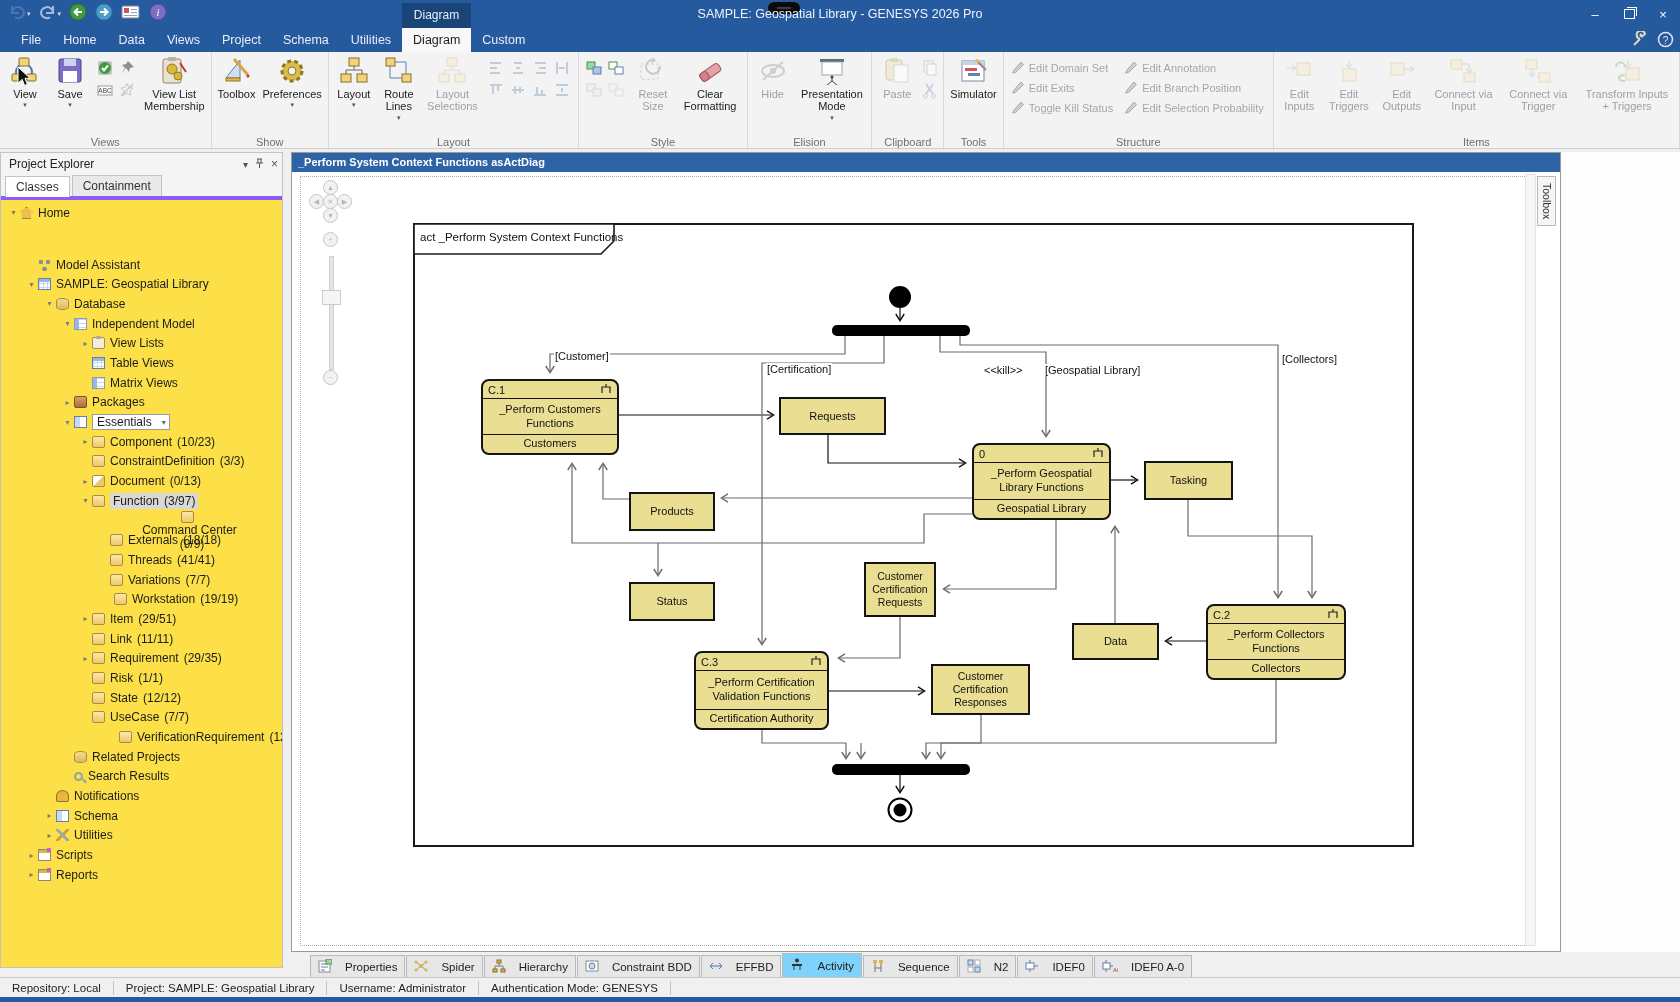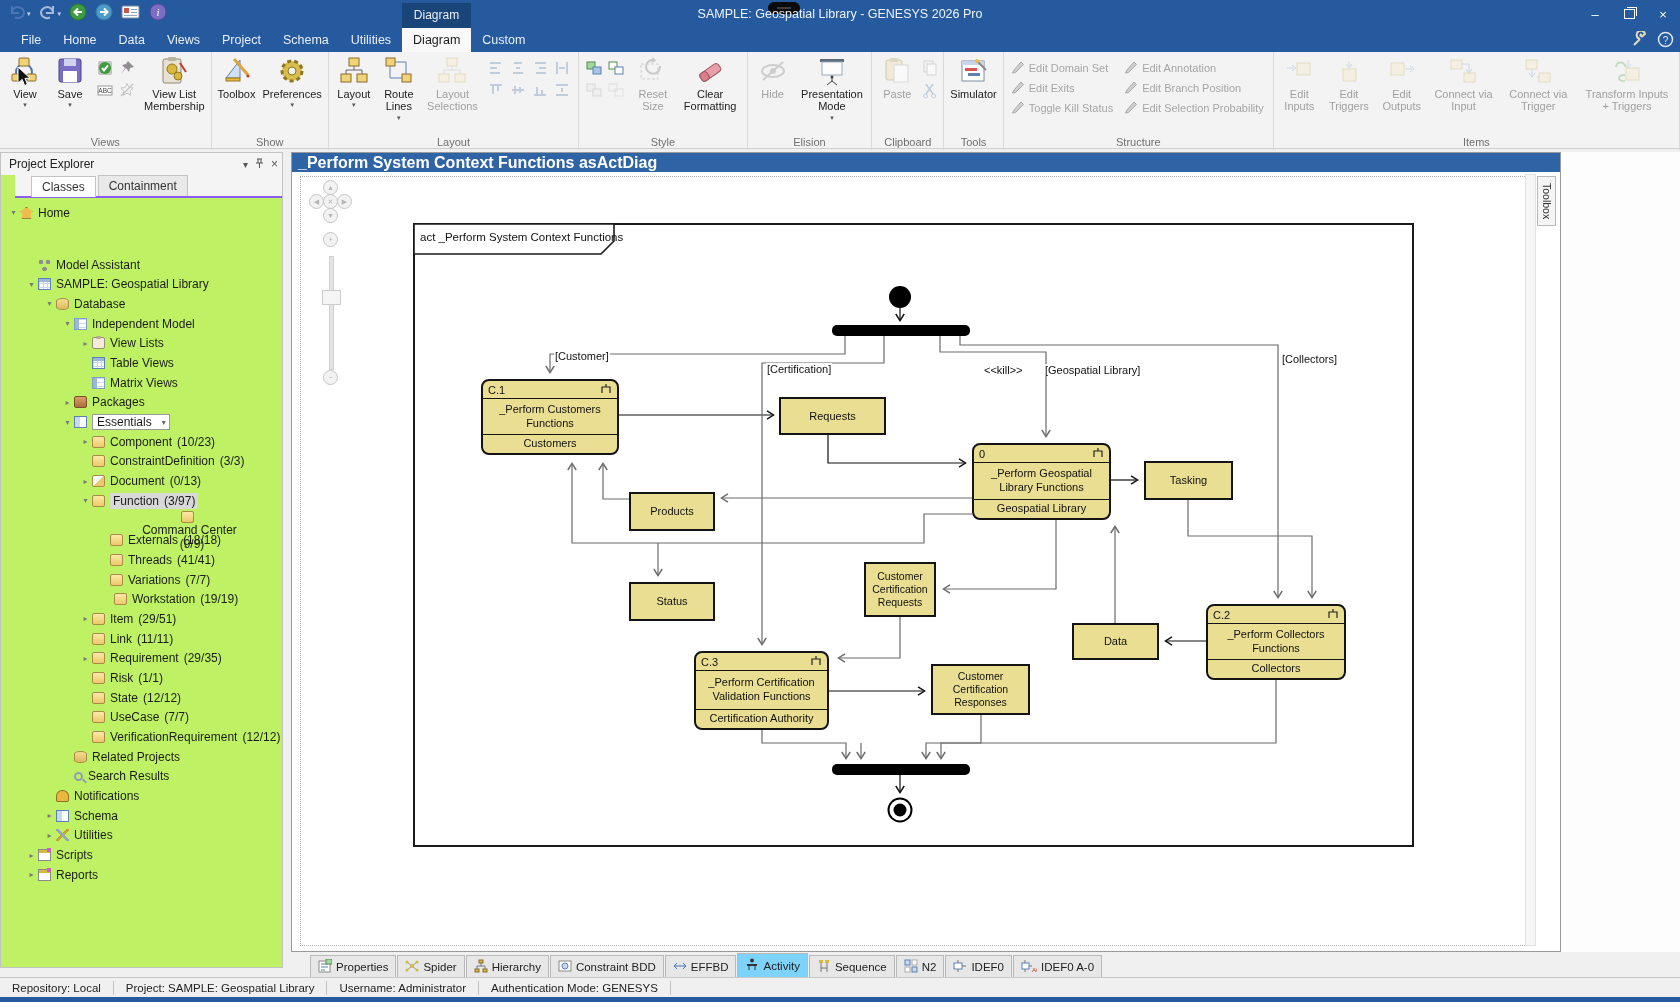--- a/index.html
+++ b/index.html
@@ -42,24 +42,24 @@
   .rb-big.dis .bicon{opacity:.55;}
   .sgrid{display:grid;grid-auto-rows:21px;gap:1px;margin:4px 2px 0 2px;}
   .scell{width:20px;height:20px;display:flex;align-items:center;justify-content:center;}
   .scell.dis{opacity:.5;}
   .scol{display:flex;flex-direction:column;gap:3px;margin-top:4px;}
   .tcol{display:flex;flex-direction:column;gap:4px;margin:6px 6px 0 4px;}
   .trowbtn{display:flex;align-items:center;gap:4px;font-size:11px;color:#a6a6a6;white-space:nowrap;}
   #cursor-overlay{position:absolute;left:16px;top:66px;z-index:60;pointer-events:none;}
 
   
-  #explorer{position:absolute;left:0;top:152px;width:283px;height:816px;background:#bef264;border:1px solid #c3c3c3;box-sizing:border-box;}
+  #explorer{position:absolute;left:0;top:152px;width:283px;height:816px;background:#fde047;border:1px solid #c3c3c3;box-sizing:border-box;}
   .exp-head{height:22px;background:#f4f4f4;display:flex;align-items:center;padding:0 4px 0 8px;font-size:12px;color:#222;}
   .exp-btns{margin-left:auto;display:flex;gap:7px;color:#555;font-size:10px;align-items:center;}
-  .exp-tabs{display:flex;padding-left:16px;border-bottom:2px solid #8b5cf6;background:#f4f4f4;height:21px;margin-left:14px;}
+  .exp-tabs{display:flex;padding-left:4px;border-bottom:4px solid #8b5cf6;background:#f4f4f4;height:21px;}
   .etab{padding:0 10px;font-size:12px;line-height:20px;border:1px solid #c3c3c3;border-bottom:none;margin-right:2px;background:#e9e9e9;color:#333;}
   .etab.active{background:#fff;position:relative;top:1px;}
   #tree{position:absolute;left:0;top:46px;right:0;bottom:0;overflow:hidden;padding-top:4px;}
   .trow{height:19.7px;display:flex;align-items:center;font-size:12px;color:#1c1c1c;white-space:nowrap;cursor:default;}
   .tw{width:13px;font-size:8px;color:#7a7a7a;text-align:center;flex:none;}
   .tcount{margin-left:5px;}
   .tsel{background:#d8d8d8;padding:1px 3px;display:flex;}
   .combo{border:1px solid #9a9a9a;background:#fff;padding:0 3px 0 4px;display:flex;align-items:center;gap:10px;}
   .combo .cv{font-size:8px;color:#666;}
 
@@ -80,21 +80,21 @@
   .ti-search:after{content:"";position:absolute;left:6px;top:6px;width:5px;height:2px;background:#8fa0b0;transform:rotate(45deg);}
   .ti-bell{background:#e8b73c;border:1px solid #8d7030;border-radius:50% 50% 15% 15%;}
   .ti-tools{background:linear-gradient(45deg,transparent 42%,#9aa7b5 42%,#9aa7b5 58%,transparent 58%),linear-gradient(-45deg,transparent 42%,#c8a23c 42%,#c8a23c 58%,transparent 58%);}
   .ti-card{background:#fff;border:1px solid #8a8a8a;background-image:linear-gradient(#d8b83e 3px,transparent 3px);}
   .ti-card:after{content:"";position:absolute;right:-1px;top:-2px;width:4px;height:4px;background:#cf5fc0;}
 
   #splitter{position:absolute;left:283px;top:152px;width:8px;height:816px;background:#f0f0f0;}
 
   
   #diagram-panel{position:absolute;left:291px;top:152px;width:1270px;height:800px;border:1px solid #9a9a9a;box-sizing:border-box;background:#fff;}
-  .dg-title{height:19px;background:#2e63a6;color:#fff;font-size:16px;font-weight:bold;line-height:19px;padding-left:6px;}
+  .dg-title{height:19px;background:#2e63a6;color:#fff;font-size:11px;font-weight:bold;line-height:19px;padding-left:6px;}
   .dg-canvas{position:absolute;left:0;top:19px;right:0;bottom:0;background:#fff;overflow:hidden;}
   #page-border{position:absolute;left:8px;top:4px;width:1233px;height:768px;border:1px dotted #aeaeae;}
   #dsvg{position:absolute;left:0;top:0;}
   .fn{position:absolute;background:#eade92;border:2px solid #141414;border-radius:8px;box-sizing:border-box;display:flex;flex-direction:column;overflow:hidden;}
   .fn-head{height:17px;border-bottom:1.5px solid #141414;display:flex;align-items:center;padding:0 5px;font-size:11px;color:#111;}
   .fn-head .rake{margin-left:auto;}
   .fn-body{flex:1;display:flex;flex-direction:column;align-items:center;justify-content:center;font-size:11px;line-height:1.25;color:#111;}
   .fn-foot{height:18px;border-top:1.5px solid #141414;text-align:center;font-size:11px;line-height:17px;color:#111;}
   .itm{position:absolute;background:#eade92;border:2px solid #141414;box-sizing:border-box;display:flex;flex-direction:column;align-items:center;justify-content:center;font-size:11px;line-height:1.3;color:#111;text-align:center;}
   .itm.small{font-size:10.5px;line-height:1.25;}
@@ -105,21 +105,21 @@
   .navc{position:absolute;width:13px;height:13px;border:1px solid #c6c6c6;border-radius:50%;background:#f2f2f2;color:#b5b5b5;font-size:7px;display:flex;align-items:center;justify-content:center;}
   #nav-track{position:absolute;left:25px;top:76px;width:3px;height:112px;background:#e4e4e4;border:1px solid #d0d0d0;}
   #nav-thumb{position:absolute;left:18px;top:110px;width:17px;height:13px;background:#f5f5f5;border:1px solid #cccccc;}
   .tbx-tab{position:absolute;right:4px;top:4px;width:17px;height:48px;background:#f5f5f5;border:1px solid #b9b9b9;display:flex;align-items:center;justify-content:center;}
   .tbx-tab span{writing-mode:vertical-rl;font-size:10.5px;color:#333;}
   #vscroll{position:absolute;right:24px;top:2px;width:9px;height:770px;background:#f6f6f6;border:1px solid #e3e3e3;}
   #rightdock{position:absolute;left:1561px;top:152px;width:119px;height:800px;background:#fdfdfd;}
 
   
   #btabs{position:absolute;left:291px;top:952px;right:0;height:25px;background:#f0f0f0;display:flex;align-items:flex-end;padding-left:19px;}
-  .btab{display:flex;align-items:center;gap:4px;height:21px;padding:0 7px;border:1px solid #b9b9b9;border-bottom:none;background:#e7e7e7;font-size:11.5px;color:#222;margin-right:1px;}
+  .btab{display:flex;align-items:center;gap:13px;height:21px;padding:0 7px;border:1px solid #b9b9b9;border-bottom:none;background:#e7e7e7;font-size:11.5px;color:#222;margin-right:1px;}
   .btab.active{background:#7dd3fc;height:23px;}
   #statusbar{position:absolute;left:0;top:977px;width:1680px;height:20px;background:#f0f0f0;border-top:1px solid #c8c8c8;display:flex;align-items:center;font-size:11.5px;color:#222;}
   .sseg{padding:0 12px;border-right:1px solid #c3c3c3;height:14px;line-height:14px;}
   #bluestrip{position:absolute;left:0;top:997px;width:1680px;height:5px;background:#265a9e;}
 </style>
 </head>
 <body>
 
 <div id="app">
   <div id="titlebar">
@@ -766,21 +766,21 @@
           <span class="ti ti-folder"></span>
           <span>State</span>
           <span class="tcount">(12/12)</span>
         </div>
         <div class="trow" style="padding-left: 78px;">
           <span class="tw"></span>
           <span class="ti ti-folder"></span>
           <span>UseCase</span>
           <span class="tcount">(7/7)</span>
         </div>
-        <div class="trow" style="padding-left: 78px;">
+        <div class="trow" style="padding-left: 105px;">
           <span class="tw"></span>
           <span class="ti ti-folder"></span>
           <span>VerificationRequirement</span>
           <span class="tcount">(12/12)</span>
         </div>
         <div class="trow" style="padding-left: 60px;">
           <span class="tw"></span>
           <span class="ti ti-db"></span>
           <span>Related Projects</span>
         </div>

